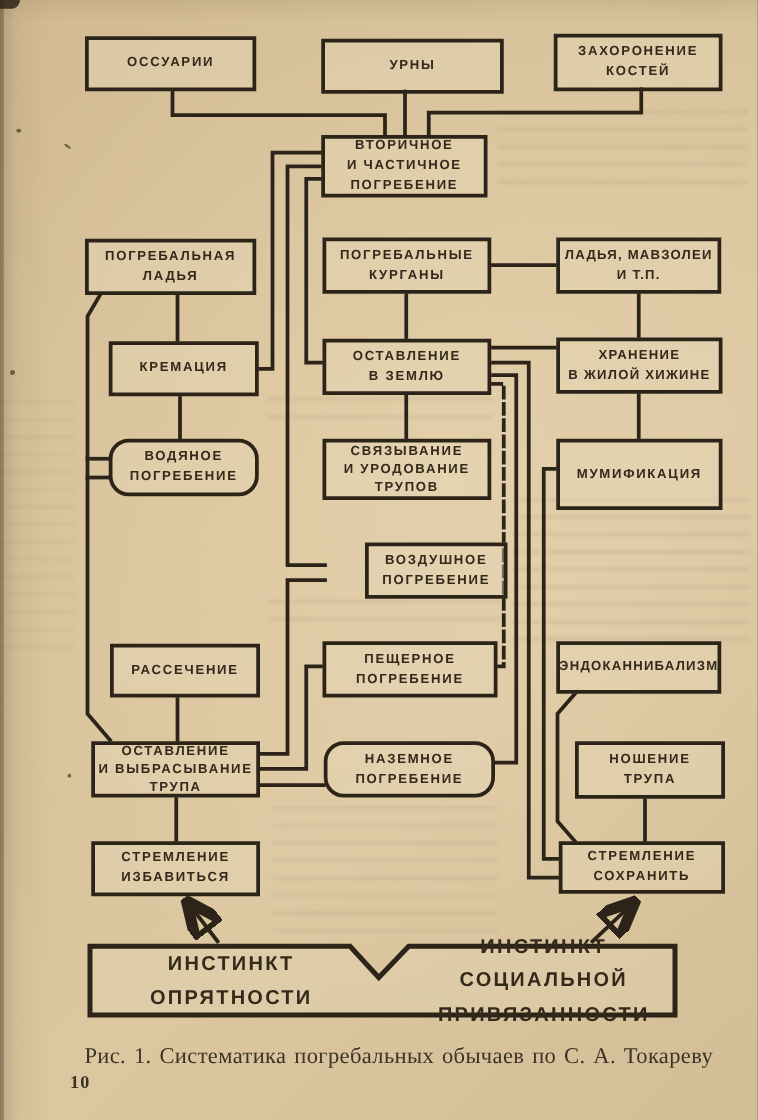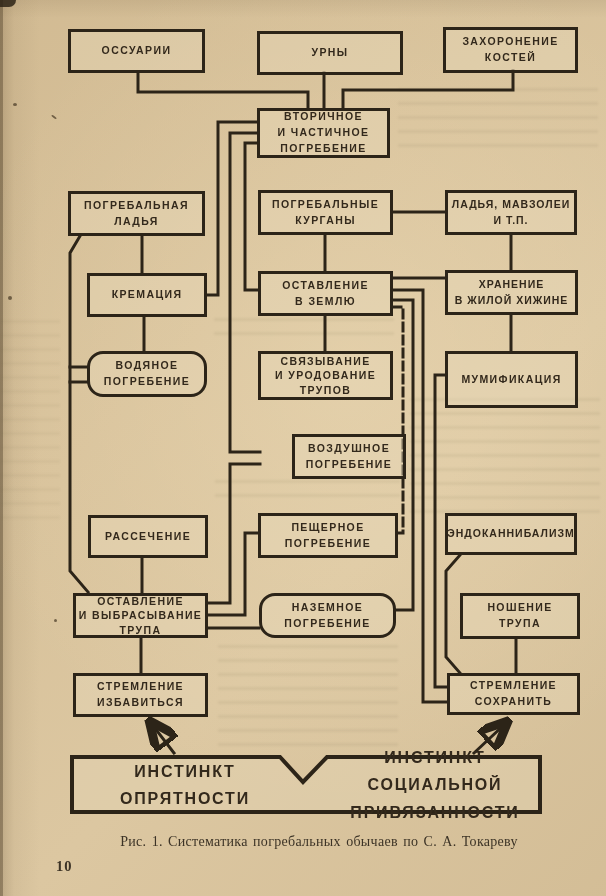--- a/index.html
+++ b/index.html
@@ -45,21 +45,21 @@
     position:absolute;z-index:3;
     display:flex;align-items:center;justify-content:center;
     text-align:center;white-space:pre-line;
     font-weight:bold;font-size:16px;line-height:1.7;
     letter-spacing:1.8px;color:#33291c;
   }
   .caption{
     position:absolute;left:60px;right:60px;top:834px;z-index:3;
     text-align:center;
     font-family:"Liberation Serif", serif;
-    font-size:14px;letter-spacing:.3px;word-spacing:1.5px;
+    font-size:18px;letter-spacing:.3px;word-spacing:1.5px;
     color:#3c3326;
   }
   .pageno{
     position:absolute;left:56px;top:858px;z-index:3;
     font-family:"Liberation Serif", serif;
     font-size:14.5px;font-weight:bold;color:#3c3326;letter-spacing:1px;
   }
 </style>
 </head>
 <body>

